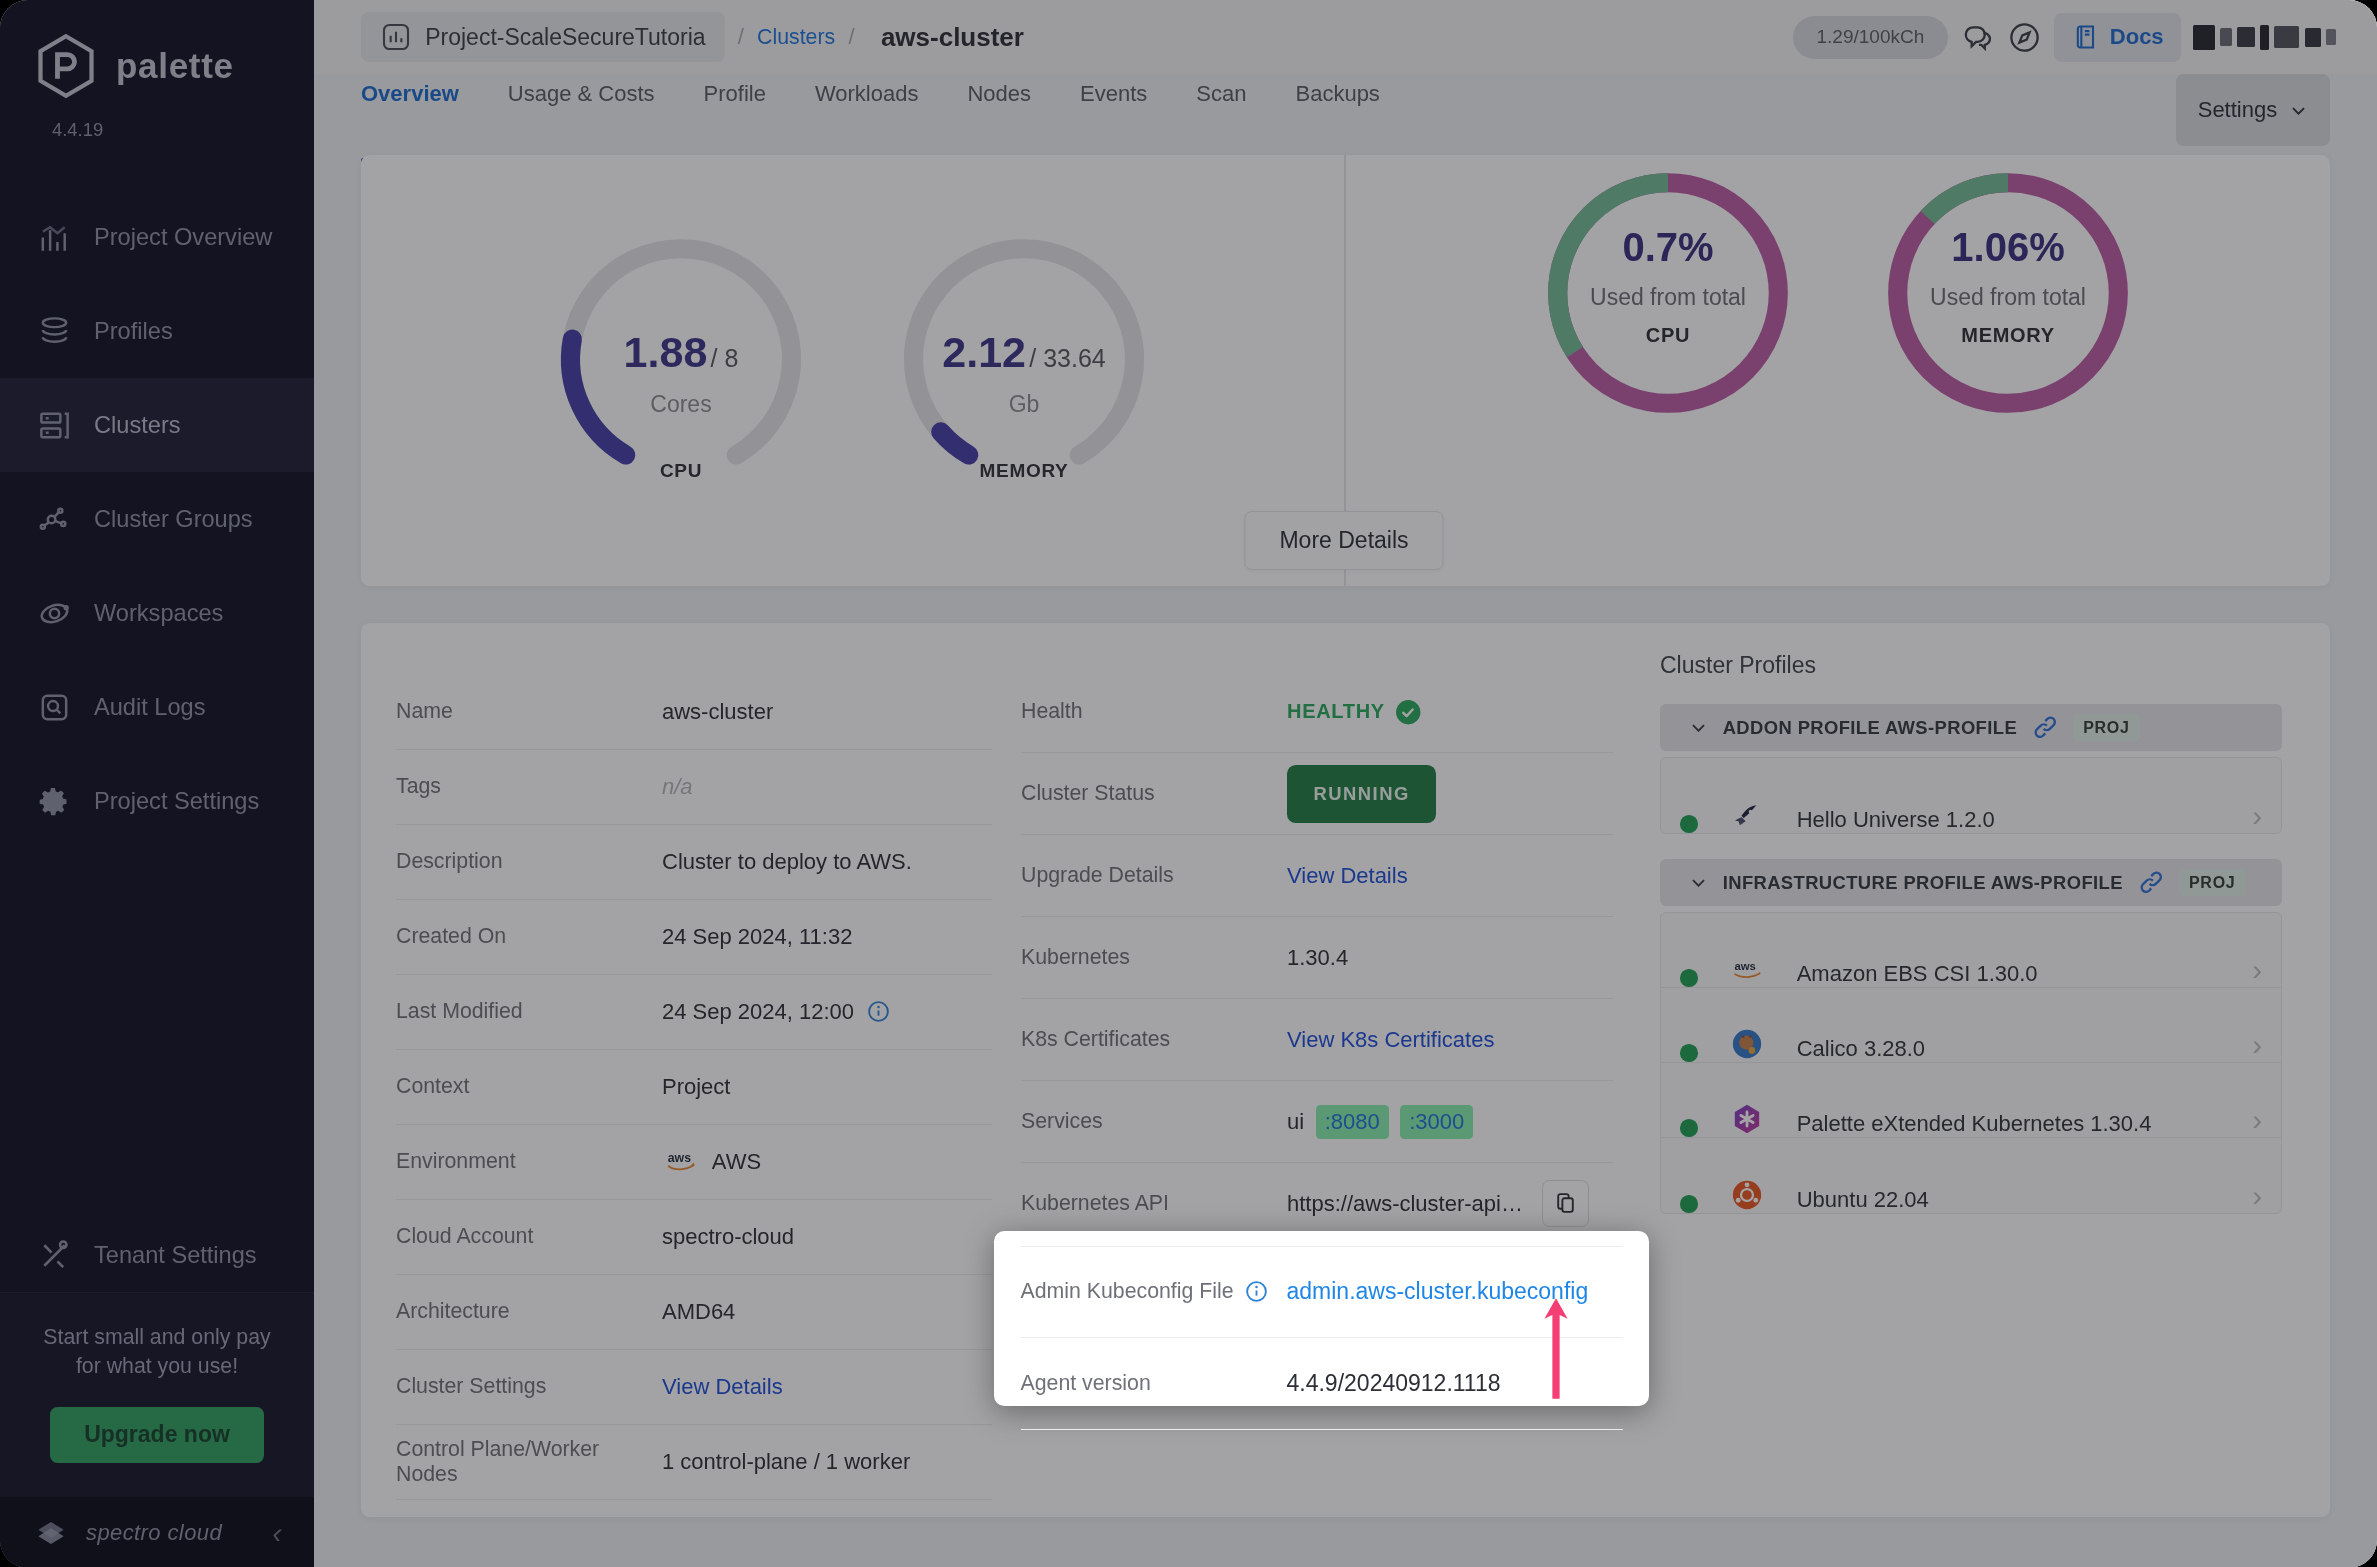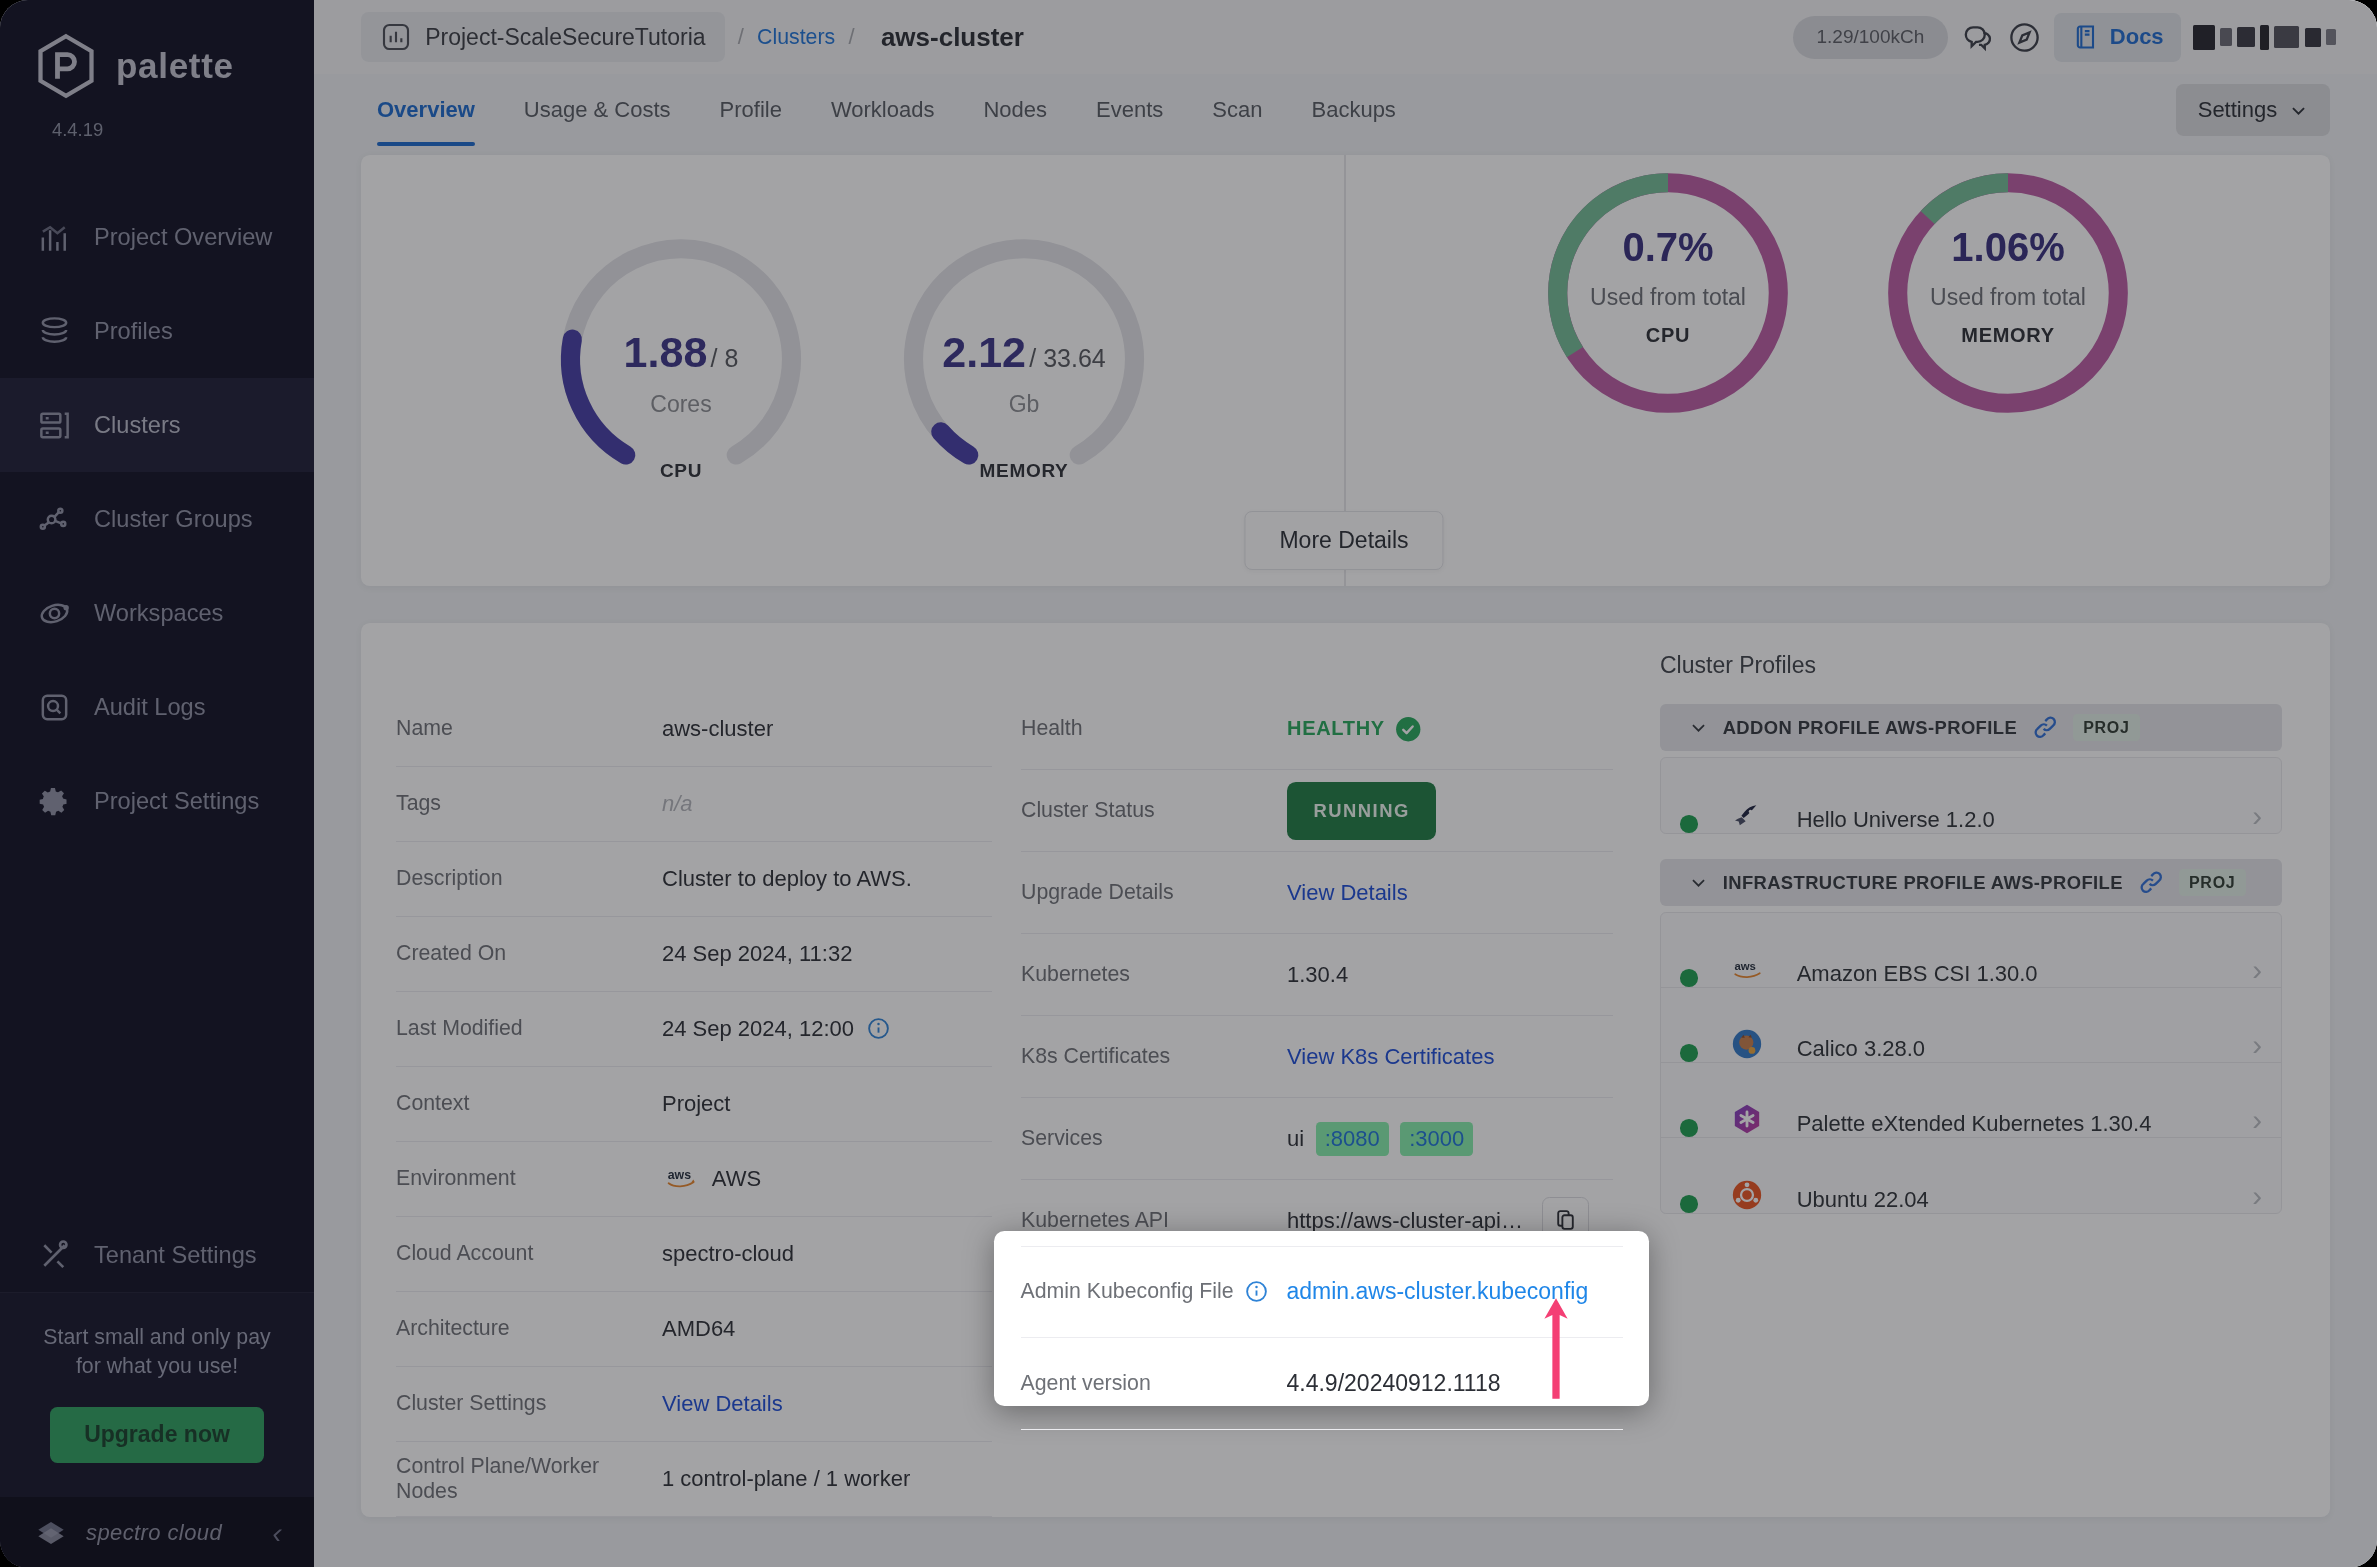--- a/index.html
+++ b/index.html
@@ -35,21 +35,21 @@
   .crumb-link{font-size:21.3px;color:#1f74d8;cursor:pointer;}
   .crumb-cluster{font-size:26px;font-weight:600;color:#2b2e35;margin-left:13.2px;}
   .top-right{margin-left:auto;display:flex;align-items:center;gap:12px;}
   .credits-pill{background:#d8d9de;border-radius:735px;height:43px;display:flex;align-items:center;padding:0 23.6px;font-size:19px;color:#5a5d64;}
   .ic-btn{width:35px;height:35px;color:#3a3d46;cursor:pointer;}
   .docs-chip{display:flex;align-items:center;gap:10.3px;background:#dfe3e8;border-radius:7.4px;height:49px;padding:0 17.7px;cursor:pointer;}
   .docs-label{font-size:22px;font-weight:600;color:#1f6cd0;}
   .redacted{display:flex;align-items:center;gap:5.2px;}
   .redacted i{display:block;border-radius:1.5px;}
 
-  .tabbar{height:72px;display:flex;align-items:center;padding:0 47px;margin-left:16px;}
+  .tabbar{height:72px;display:flex;padding:0 47px;}
   .tabs{display:flex;gap:49px;}
   .tab{position:relative;font-size:22px;color:#565a62;cursor:pointer;padding:7.4px 0;}
   .tab.active{color:#1b6ace;font-weight:600;}
   .tab.active::after{content:"";position:absolute;left:0;right:0;bottom:-16px;height:4.4px;background:#1b6ace;border-radius:2.2px;}
   .settings-btn{margin-left:auto;display:flex;align-items:center;gap:11.8px;background:#d9dade;border:none;border-radius:7.4px;padding:13.2px 22px;font-size:22px;color:#2b2f36;cursor:pointer;}
   .chev-down{width:19px;height:19px;color:#2b2f36;}
 
   .content{position:relative;padding:0 47px;}
   .card{background:#fff;border-radius:8.8px;box-shadow:0 1.5px 7.4px rgba(20,20,40,.05);}
   .metrics-card{position:relative;margin-top:8.8px;height:431px;}
@@ -65,21 +65,21 @@
 
   .donut{position:absolute;width:250px;height:250px;}
   .donut svg{position:absolute;left:0;top:0;}
   .d-pct{position:absolute;left:0;top:57px;width:100%;text-align:center;font-size:40px;font-weight:700;color:#37307e;}
   .d-cap{position:absolute;left:0;top:116px;width:100%;text-align:center;font-size:23px;color:#6b6e75;}
   .d-label{position:absolute;left:0;top:156px;width:100%;text-align:center;font-size:20px;font-weight:700;color:#2c2f36;letter-spacing:0.7px;}
 
   .more-btn{position:absolute;left:983px;bottom:16px;transform:translateX(-50%);background:#fdfdfe;border:0.7px solid #e3e4e8;border-radius:7.4px;padding:14.7px 34px;font-size:23px;color:#2b2f36;cursor:pointer;box-shadow:0 1.5px 4.4px rgba(0,0,0,.04);}
 
   .details-card{position:relative;margin-top:37px;height:894px;}
-  .col{position:absolute;top:42px;}
+  .col{position:absolute;top:25px;}
   .col-left{left:35px;width:596px;padding-top:27px;}
   .col-mid{left:660px;width:592px;padding-top:23.6px;}
   .col-right{left:1299px;width:622px;top:29.4px;}
   .row{display:flex;align-items:center;min-height:75px;border-bottom:0.7px solid #ececf0;}
   .col-mid .row{min-height:82px;}
   .lbl{width:266px;flex:0 0 266px;font-size:21.3px;color:#6e7177;display:flex;align-items:center;gap:10.3px;}
   .val{font-size:22px;color:#2c2f36;display:flex;align-items:center;gap:11.8px;}
   .muted{font-style:italic;color:#b3b5bb;}
   .link{color:#1d4ed8;cursor:pointer;}
   .healthy{font-size:20px;font-weight:700;color:#27a85c;letter-spacing:0.7px;display:flex;align-items:center;gap:10.3px;}

